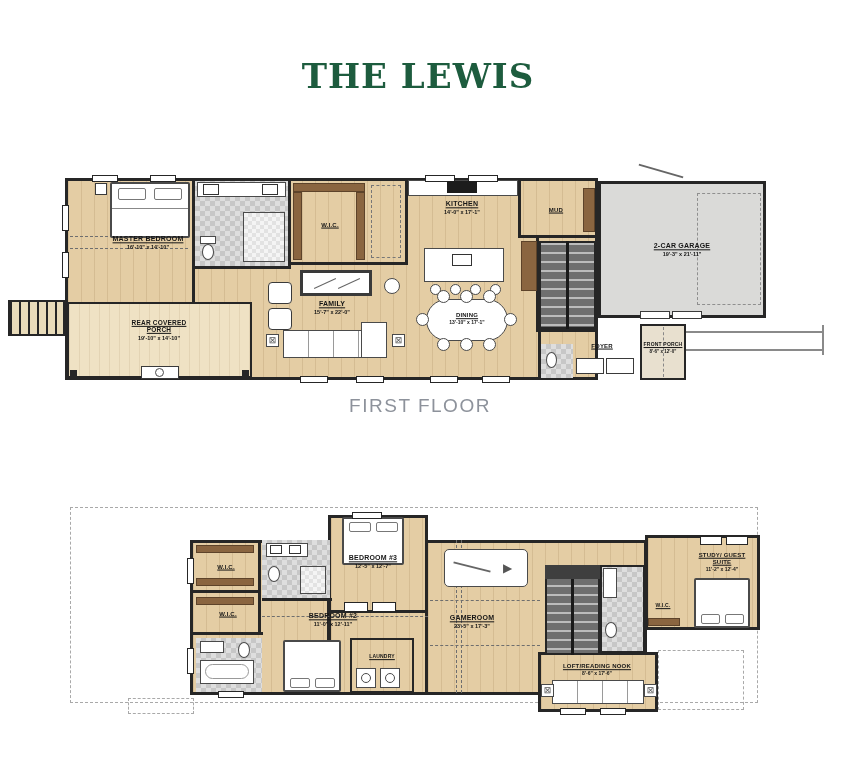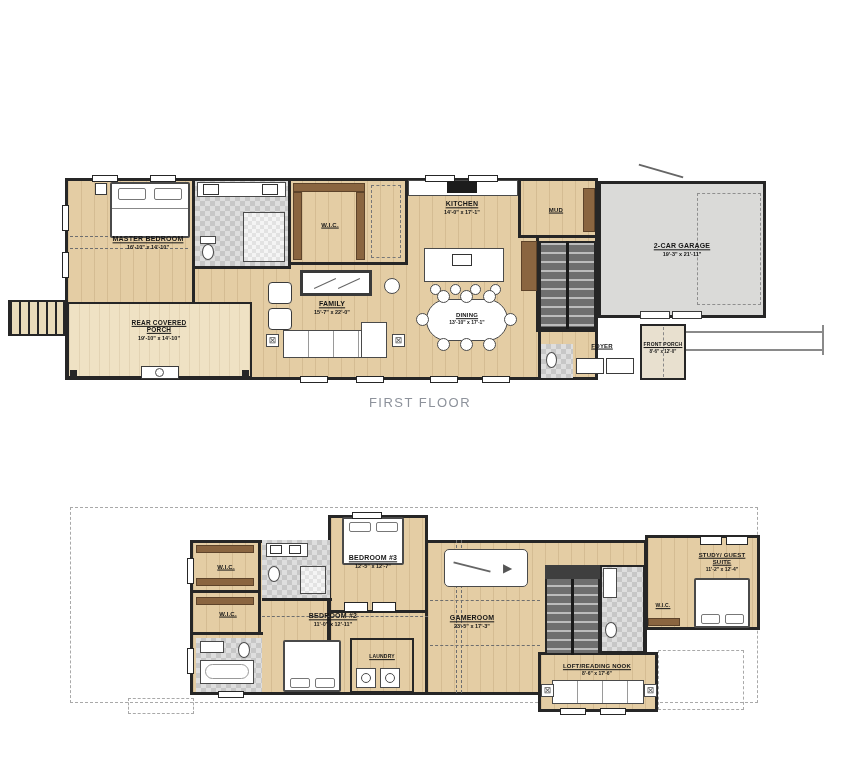--- a/index.html
+++ b/index.html
@@ -6,21 +6,21 @@
   html,body { background:#fff; }
   .page { position:relative; width:852px; height:768px; background:#ffffff; overflow:hidden;
           font-family:"Liberation Sans", sans-serif; }
   .abs { position:absolute; }
 
   
   .title { position:absolute; left:418px; top:76px; transform:translate(-50%,-50%);
            font-family:"DejaVu Serif", serif; font-weight:bold; font-size:34px;
            color:#1d5c3e; letter-spacing:1px; white-space:nowrap; }
   .floor-caption { position:absolute; transform:translateX(-50%);
-           font-size:13px; color:#8d929b; letter-spacing:1.5px; white-space:nowrap; }
+           font-size:19px; color:#8d929b; letter-spacing:1.5px; white-space:nowrap; }
   .rlabel { position:absolute; transform:translate(-50%,-50%); text-align:center;
             color:#161616; font-weight:bold; z-index:6; line-height:1.15; }
   .rlabel .nm { display:block; font-size:7px; text-decoration:underline; letter-spacing:.2px; }
   .rlabel .dm { display:block; font-size:5.5px; margin-top:1px; }
   .rlabel.sm .nm { font-size:6px; }
   .rlabel.sm .dm { font-size:5px; }
   .rlabel.xs .nm { font-size:5px; }
 
   
   .wood { background-color:#e4cda4;
@@ -62,20 +62,21 @@
   .thinline { background:#8a8a8a; z-index:2; }
   .diag { background:#666; z-index:4; }
   .post { background:#262626; z-index:4; }
   .play { position:absolute; color:#555; font-size:12px; z-index:5; }
 </style>
 </head>
 <body>
 
 <div class="page">
 
+  <div class="title">THE LEWIS</div>
 
   <div class="abs wood w3" style="left:65px;top:178px;width:533px;height:202px;"></div>
 
   <div class="abs garagefloor w3" style="left:598px;top:181px;width:168px;height:137px;"></div>
   <div class="abs dashrect" style="left:697px;top:193px;width:64px;height:112px;border-color:#8f8f8f;"></div>
   <div class="abs diag" style="left:638px;top:170px;width:46px;height:2px;transform:rotate(16deg);"></div>
   <div class="abs whitebox" style="left:640px;top:311px;width:30px;height:8px;"></div>
   <div class="abs whitebox" style="left:672px;top:311px;width:30px;height:8px;"></div>
   <div class="rlabel" style="left:682px;top:250px;width:90px;">
     <span class="nm">2-CAR GARAGE</span>

